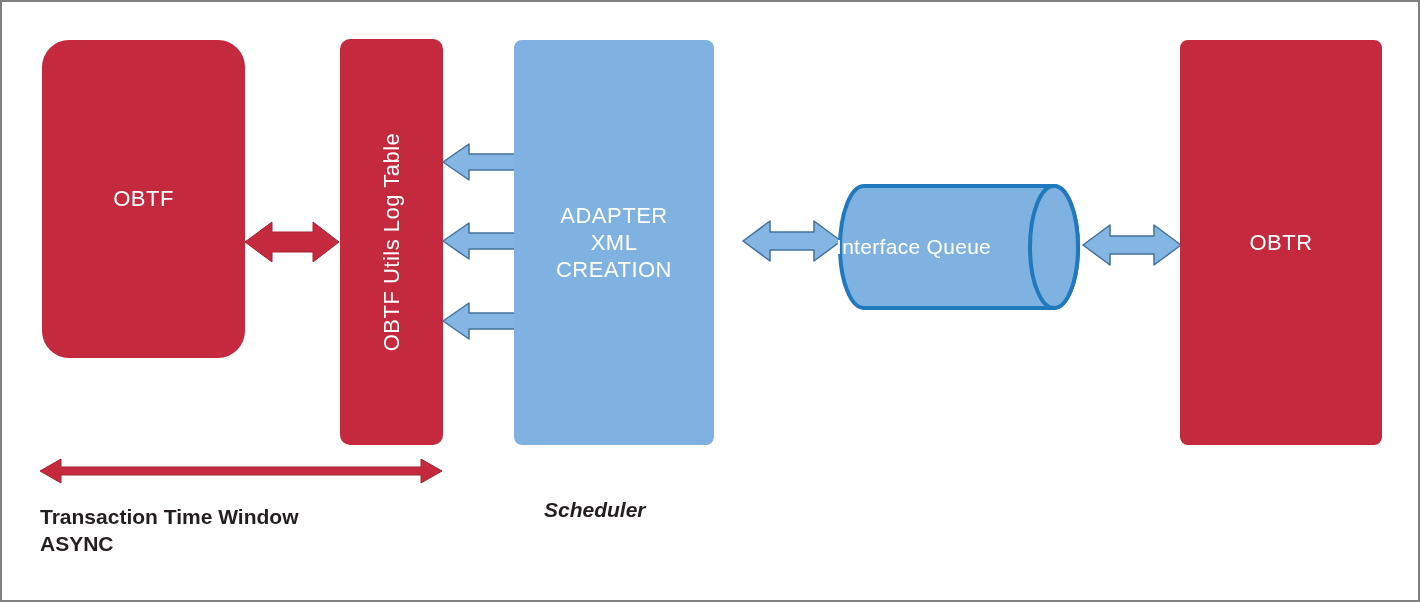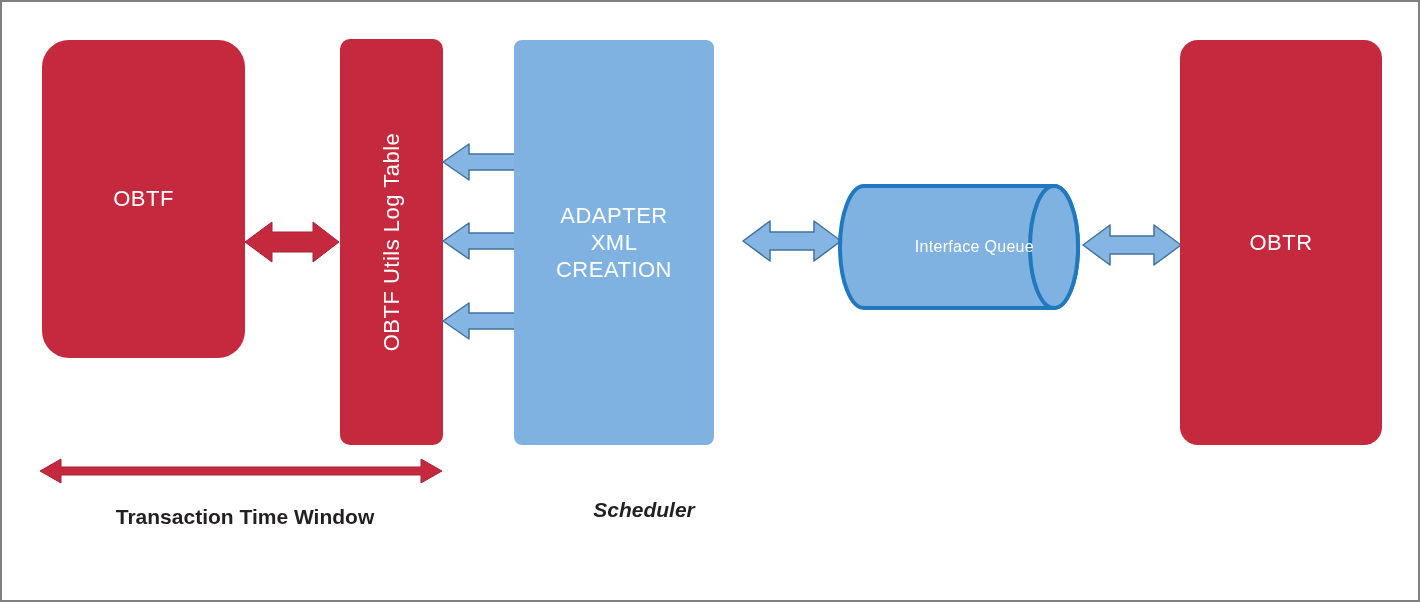--- a/index.html
+++ b/index.html
@@ -22,44 +22,44 @@
     font-size: 22px;
     letter-spacing: 0.5px;
   }
   .node-red  { background: #C5293D; }
   .node-blue { background: #7FB2E0; }
 
   .obtf-box    { left: 40px;   top: 38px; width: 203px; height: 318px; border-radius: 27px; }
   .utils-box   { left: 338px;  top: 37px; width: 103px; height: 406px; border-radius: 10px; }
   .adapter-box { left: 512px;  top: 38px; width: 200px; height: 405px; border-radius: 8px;
                  flex-direction: column; line-height: 27px; text-align: center; }
-  .obtr-box    { left: 1178px; top: 38px; width: 202px; height: 405px; border-radius: 18px; }
+  .obtr-box    { left: 1178px; top: 38px; width: 202px; height: 405px; border-radius: 8px; }
 
   .utils-label {
     position: absolute; left: 50%; top: 50%;
     transform: translate(-50%, -50%) rotate(-90deg);
     white-space: nowrap;
   }
 
   .arrow { position: absolute; }
 
   .cylinder { position: absolute; left: 834px; top: 178px; }
   .cylinder-label {
     position: absolute; left: 834px; top: 178px; width: 198px; height: 134px;
-    display: flex; align-items: center; justify-content: flex-end;
-    color: #ffffff; font-size: 16px; letter-spacing: 0.3px;
+    display: flex; align-items: center; justify-content: flex-start;
+    color: #ffffff; font-size: 21px; letter-spacing: 0.3px;
   }
 
   .caption {
     position: absolute;
     color: #231F20;
     font-weight: bold;
     font-size: 21px;
     line-height: 27px;
-    text-align: center;
+    text-align: left;
   }
   .caption-window    { left: 38px;  top: 501px; width: 410px; }
   .caption-scheduler { left: 542px; top: 494px; width: 200px; font-style: italic; }
 </style>
 </head>
 <body>
 
 <div class="canvas">
 
   <div class="node node-red obtf-box">
@@ -109,19 +109,20 @@
   <div class="node node-red obtr-box">
     <span>OBTR</span>
   </div>
 
   <svg class="arrow" style="left:37px; top:456px;" width="404" height="26" viewBox="0 0 404 26">
     <polygon points="1,13 22,1 22,9 382,9 382,1 403,13 382,25 382,17 22,17 22,25" fill="#C5293D" stroke="#A92335" stroke-width="1" stroke-linejoin="round"></polygon>
   </svg>
 
   <div class="caption caption-window">
     <div>Transaction Time Window</div>
+    <div>ASYNC</div>
   </div>
 
   <div class="caption caption-scheduler">
     <span>Scheduler</span>
   </div>
 
 </div>
 
 </body></html>

